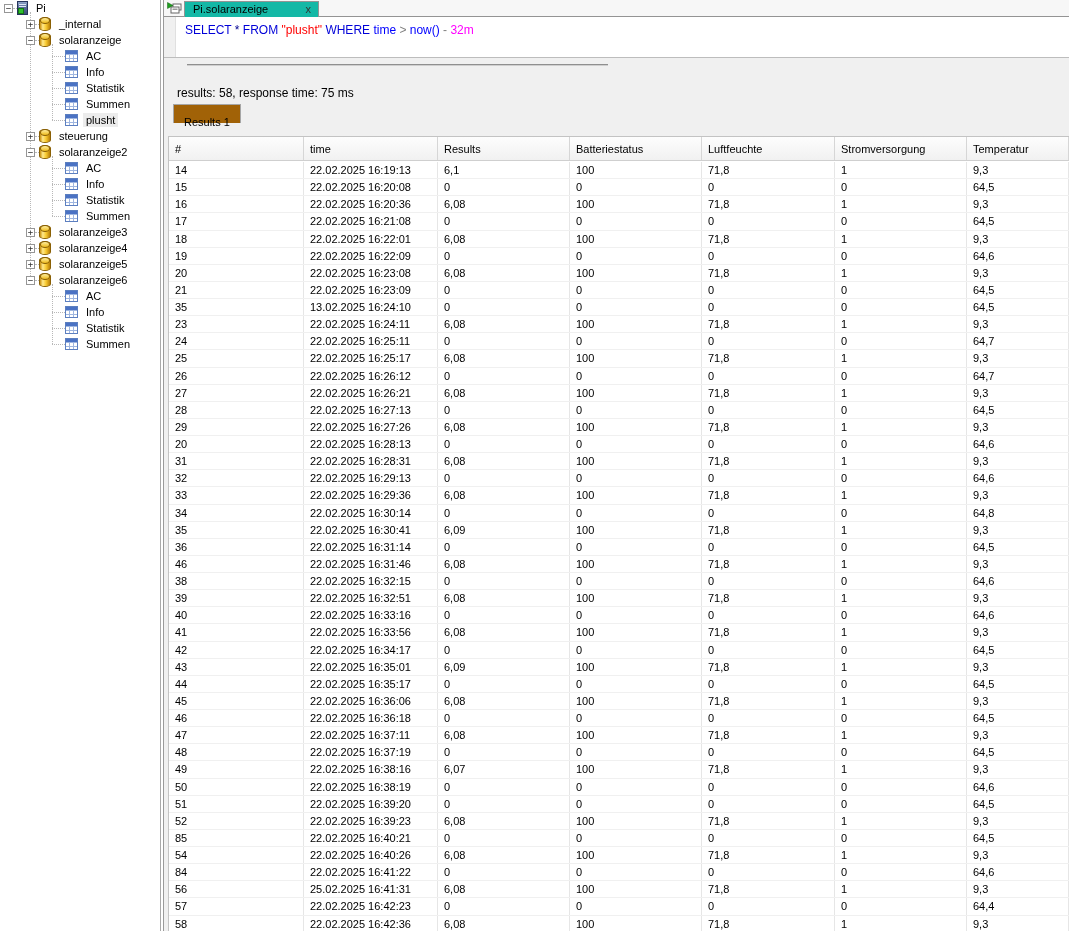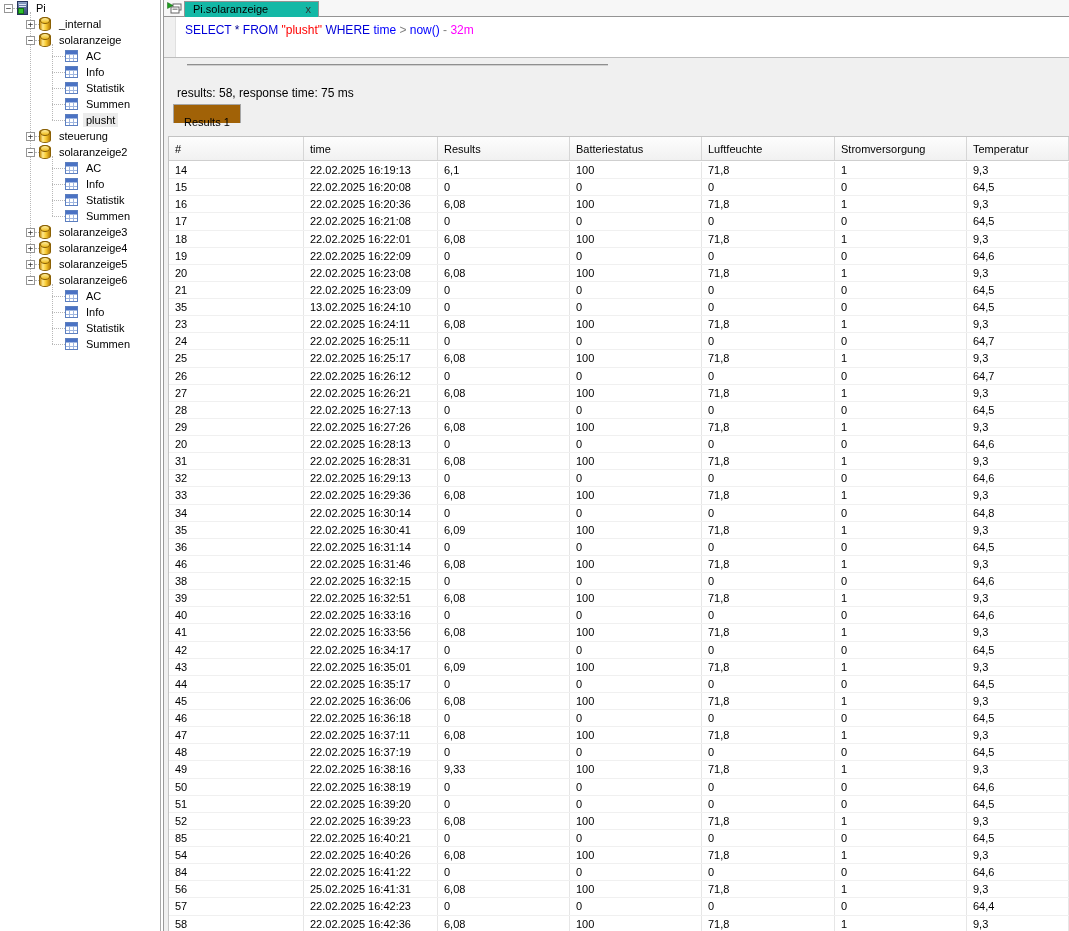--- a/index.html
+++ b/index.html
@@ -541,21 +541,21 @@
             <div class="bcell">22.02.2025 16:37:19</div>
             <div class="bcell">0</div>
             <div class="bcell">0</div>
             <div class="bcell">0</div>
             <div class="bcell">0</div>
             <div class="bcell">64,5</div>
           </div>
           <div class="brow">
             <div class="bcell">49</div>
             <div class="bcell">22.02.2025 16:38:16</div>
-            <div class="bcell">9,33</div>
+            <div class="bcell">6,07</div>
             <div class="bcell">100</div>
             <div class="bcell">71,8</div>
             <div class="bcell">1</div>
             <div class="bcell">9,3</div>
           </div>
           <div class="brow">
             <div class="bcell">50</div>
             <div class="bcell">22.02.2025 16:38:19</div>
             <div class="bcell">0</div>
             <div class="bcell">0</div>

